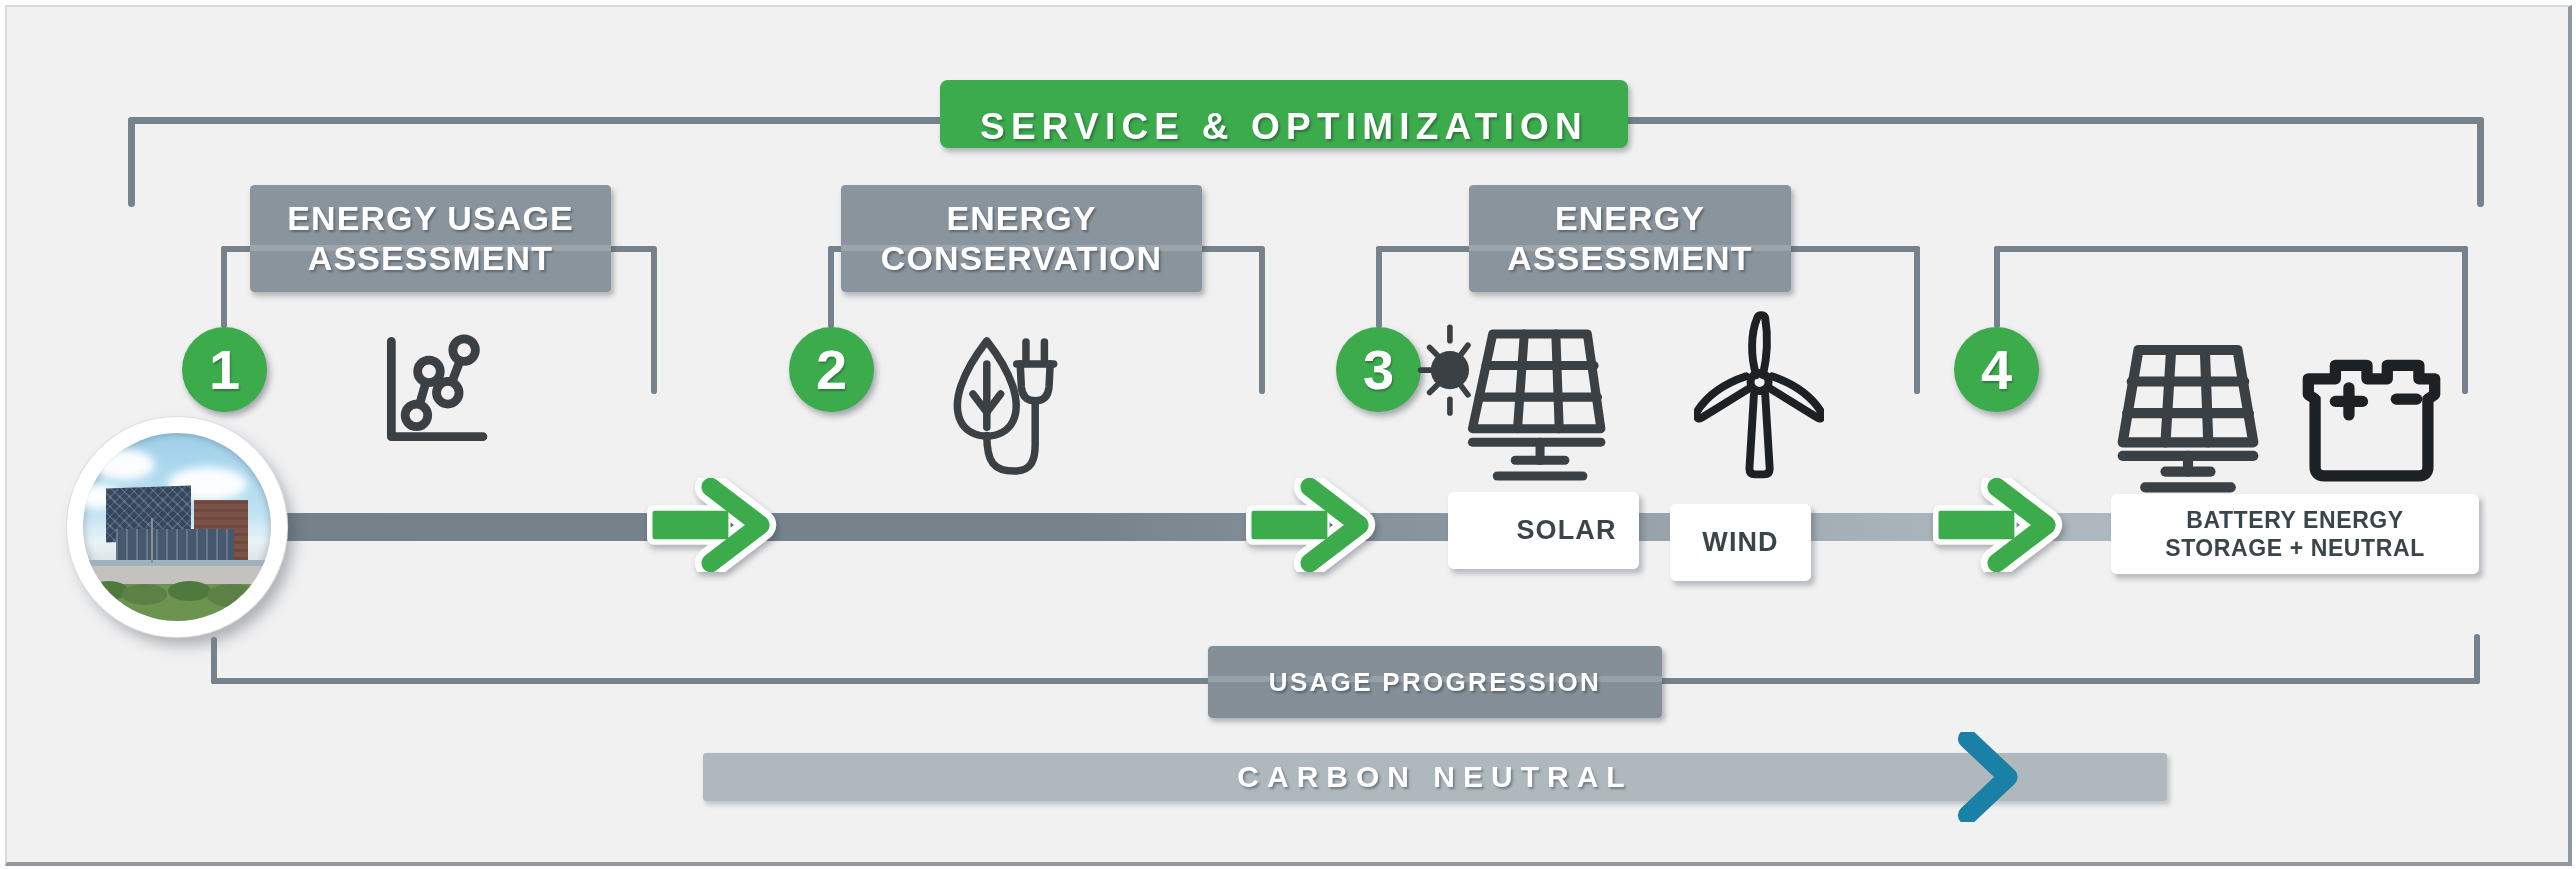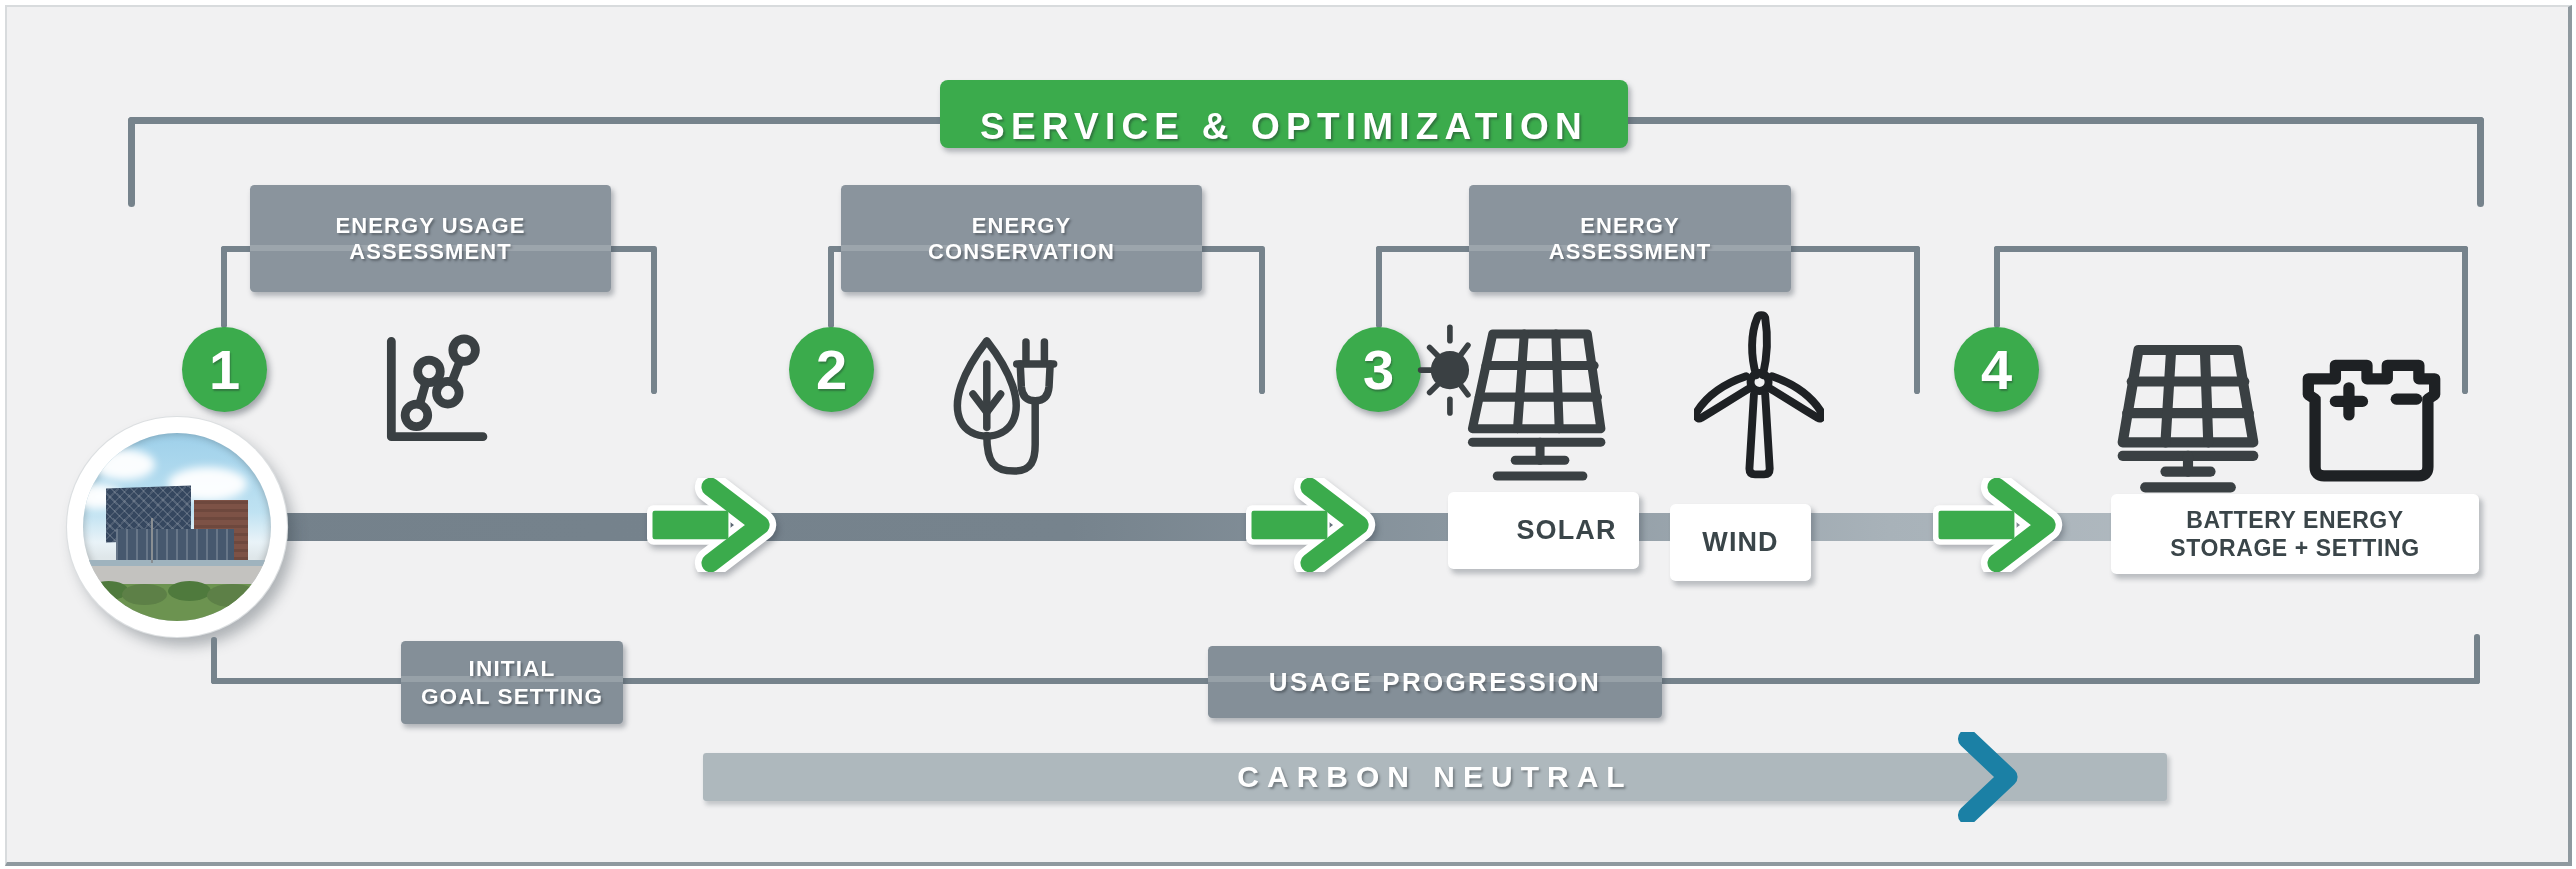--- a/index.html
+++ b/index.html
@@ -36,21 +36,21 @@
   .gray-box{
     position:absolute;background:var(--slate-box);border-radius:4.5px;
     display:flex;flex-direction:column;align-items:center;justify-content:center;
     box-shadow:2.8px 4px 5.6px rgba(60,70,80,.35);
   }
   .gray-box.tone2{background:var(--slate-box2);}
   .has-stripe::after{
     content:"";position:absolute;left:0;right:0;top:var(--stripe-top,56%);height:6.2px;
     background:rgba(255,255,255,.16);pointer-events:none;
   }
-  .step-title{font-size:22px;line-height:1.16;letter-spacing:1.1px;}
+  .step-title{font-size:34px;line-height:1.16;letter-spacing:1.1px;}
   .badge{
     position:absolute;width:85px;height:85px;border-radius:50%;background:var(--green);
     display:flex;align-items:center;justify-content:center;
     box-shadow:2.8px 4px 6.8px rgba(40,50,60,.40);
     font-size:56px;color:#fff;text-shadow:1.1px 1.7px 1.7px rgba(30,35,40,.35);
   }
   .white-box{
     position:absolute;background:#fff;border-radius:5.6px;
     display:flex;flex-direction:column;align-items:center;justify-content:center;
     box-shadow:3.4px 4.5px 5.6px rgba(60,70,80,.30);
@@ -256,31 +256,27 @@
   </div>
 
   <div class="white-box" style="left:1448px;top:492px;width:145px;height:77px;padding-left:46px;">
     <span style="font-size:27px;letter-spacing:1.1px;">SOLAR</span>
   </div>
   <div class="white-box" style="left:1670px;top:504px;width:141px;height:77px;">
     <span style="font-size:27px;letter-spacing:1.1px;">WIND</span>
   </div>
   <div class="white-box" style="left:2111px;top:494px;width:368px;height:80px;">
     <span style="font-size:23px;line-height:1.22;letter-spacing:0.6px;">BATTERY ENERGY</span>
-    <span style="font-size:23px;line-height:1.22;letter-spacing:0.6px;">STORAGE + SETTING</span>
+    <span style="font-size:23px;line-height:1.22;letter-spacing:0.6px;">STORAGE + NEUTRAL</span>
   </div>
 
   <div class="line thin" style="left:211px;top:637px;width:5.6px;height:47px;"></div>
   <div class="line thin" style="left:211px;top:678px;width:2269px;height:5.6px;"></div>
   <div class="line thin" style="left:2474px;top:634px;width:5.6px;height:50px;"></div>
 
-  <div class="gray-box tone2 has-stripe" style="left:401px;top:641px;width:222px;height:83px;--stripe-top:42%;">
-    <span class="white-txt foot-box-txt">INITIAL</span>
-    <span class="white-txt foot-box-txt">GOAL SETTING</span>
-  </div>
   <div class="gray-box tone2 has-stripe" style="left:1208px;top:646px;width:454px;height:72px;--stripe-top:42%;">
     <span class="white-txt" style="font-size:26px;letter-spacing:2.3px;">USAGE PROGRESSION</span>
   </div>
 
   <div class="light-strip" style="left:703px;top:753px;width:1464px;height:48px;">
     <span class="white-txt carbon-txt">CARBON NEUTRAL</span>
   </div>
   <svg class="icon-svg" style="left:1955px;top:732px;" width="70" height="90" viewBox="0 0 124 160">
     <path d="M22,12 L94,80 L22,148" fill="none" stroke="#1B80A5" stroke-width="34" stroke-linecap="round" stroke-linejoin="round"></path>
   </svg>

